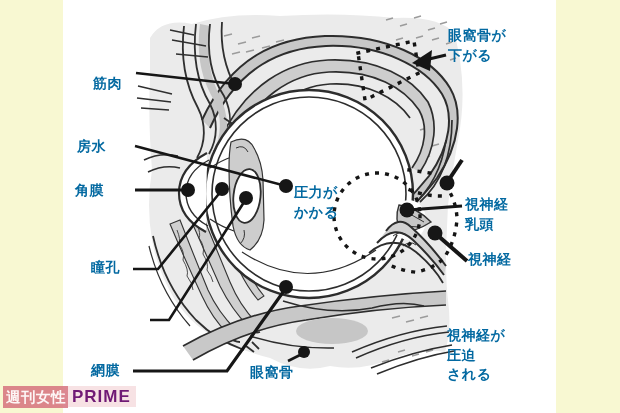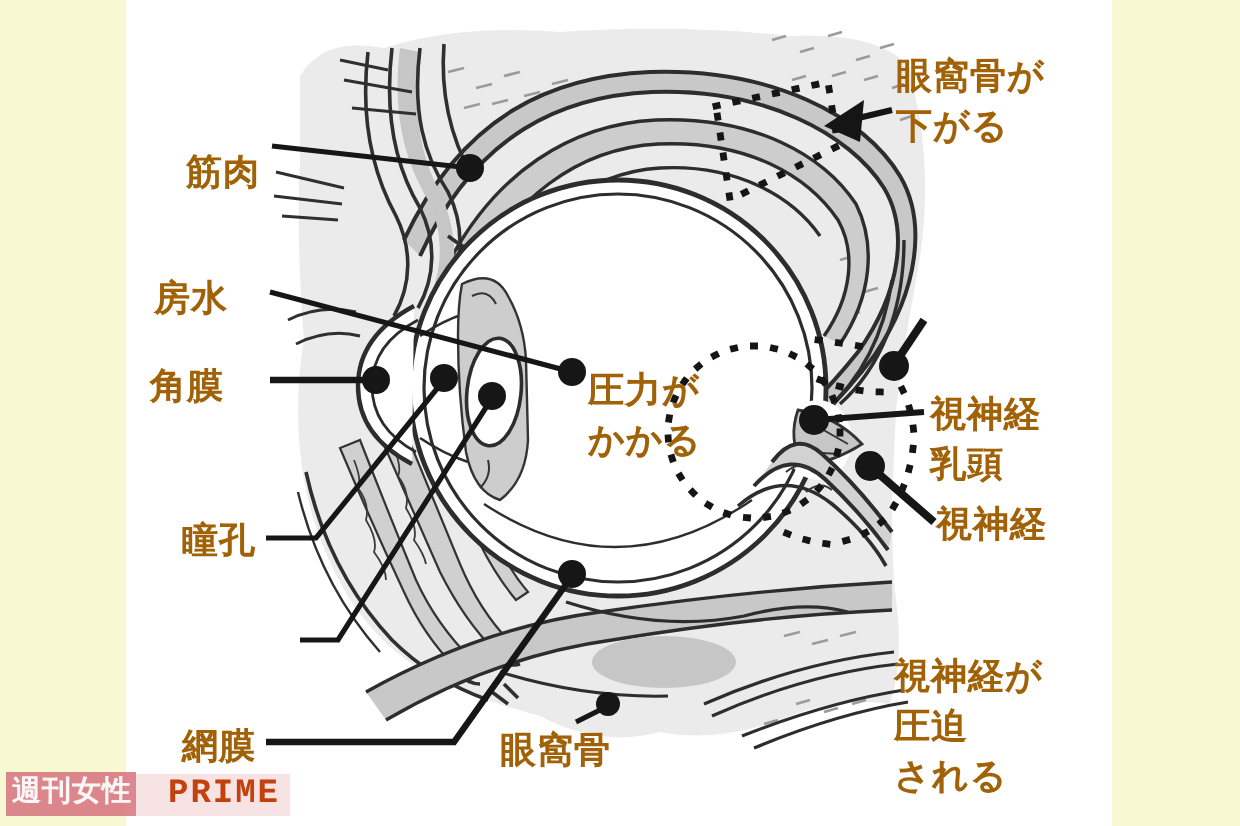--- a/index.html
+++ b/index.html
@@ -1,27 +1,27 @@
 <!DOCTYPE html>
 <html><head>
 <meta charset="utf-8">
 <style>
   html,body{margin:0;padding:0;}
   body{width:620px;height:413px;overflow:hidden;font-family:"Liberation Sans",sans-serif;}
   .stage{position:relative;width:620px;height:413px;background:#f8f8d2;}
   .panel{position:absolute;left:63px;top:0;width:493px;height:413px;background:#ffffff;}
   .illustration{position:absolute;left:0;top:0;width:620px;height:413px;}
-  .lbl{position:absolute;color:#a16207;font-weight:700;font-size:18px;line-height:1.4;
+  .lbl{position:absolute;color:#0369a1;font-weight:700;font-size:14px;line-height:1.4;
        letter-spacing:0.5px;white-space:pre-line;}
-  .watermark{position:absolute;left:3px;top:386px;display:flex;align-items:flex-end;
-             font-weight:700;line-height:1;font-family:Liberation Mono, monospace;}
+  .watermark{position:absolute;left:3px;top:386px;display:flex;align-items:flex-start;
+             font-weight:700;line-height:1;}
   .wm-left{background:rgba(214,114,126,0.85);color:#fdf6f6;font-size:14.5px;
            padding:4px 2px 3px 3px;letter-spacing:0.5px;}
-  .wm-right{background:rgba(246,223,226,0.92);color:#c2410c;font-size:17px;
-            padding:2px 5px 2px 16px;letter-spacing:1px;}
+  .wm-right{background:rgba(246,223,226,0.92);color:#701a75;font-size:17px;
+            padding:2px 5px 2px 4px;letter-spacing:1px;}
 </style>
 </head>
 <body>
 
 <div class="stage">
   <div class="panel"></div>
 
   <svg class="illustration" viewBox="0 0 620 413" xmlns="http://www.w3.org/2000/svg">
 
     <g>

